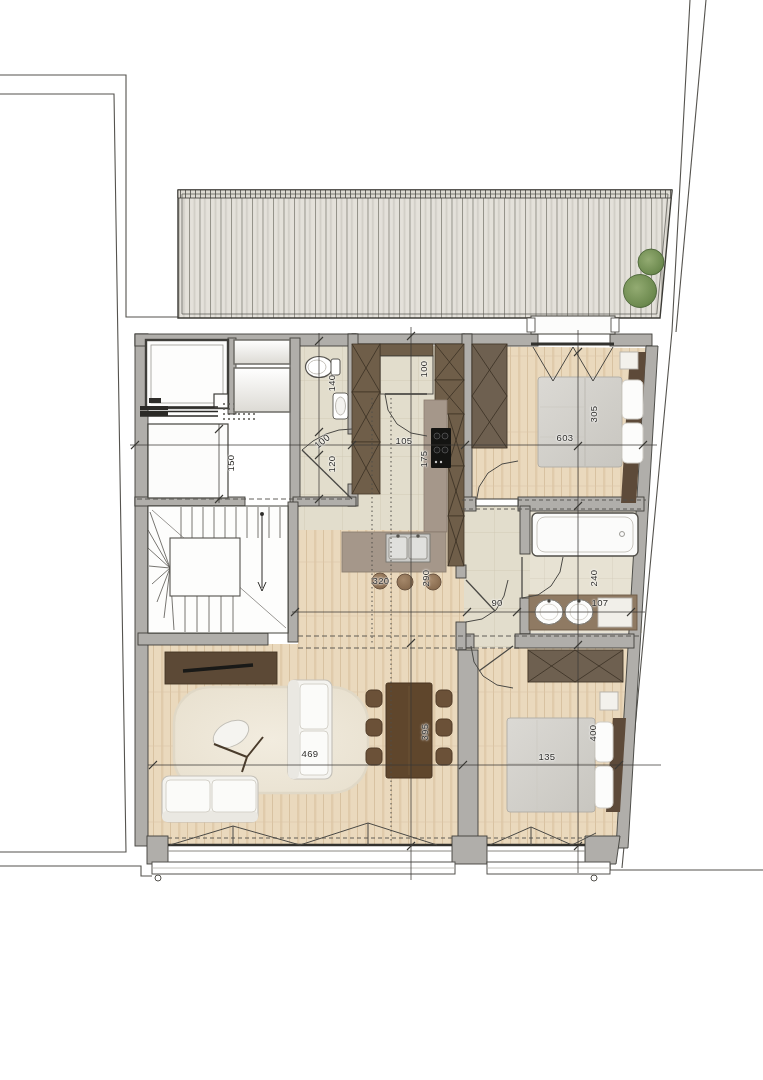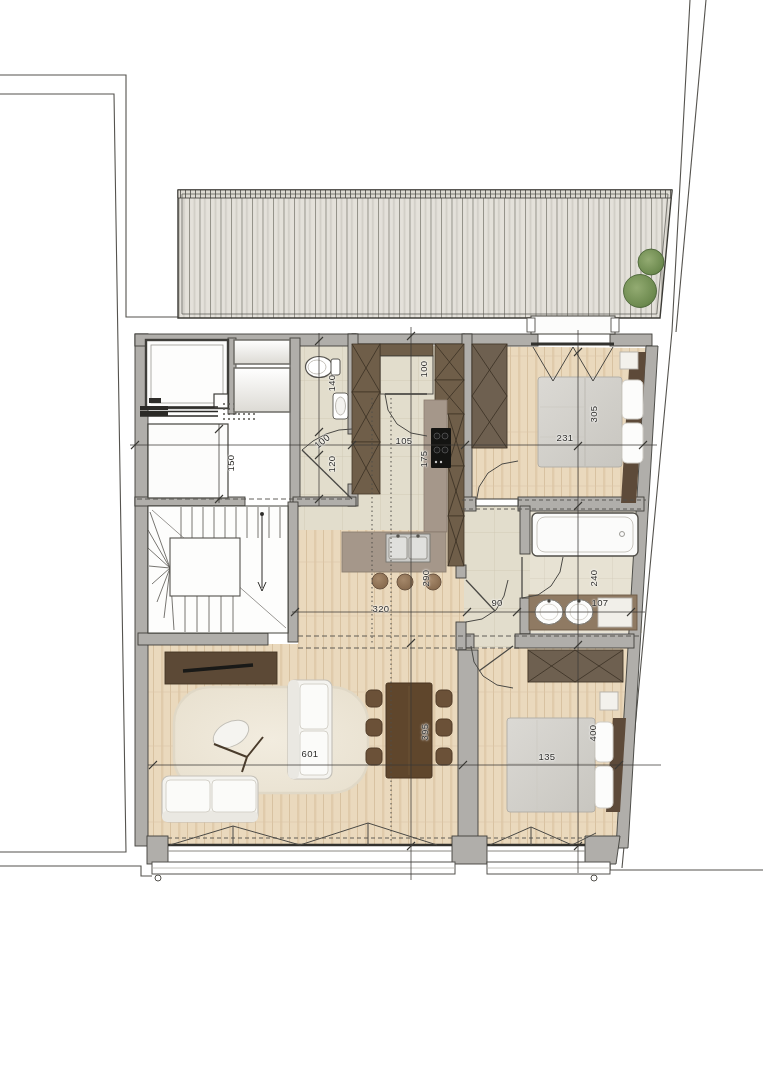--- a/index.html
+++ b/index.html
@@ -411,23 +411,23 @@
 </svg>
 
   <span class="dim v" style="left:331px;top:383px">140</span>
   <span class="dim t" style="left:322px;top:441px">100</span>
   <span class="dim v" style="left:331px;top:464px">120</span>
   <span class="dim v" style="left:230px;top:463px">150</span>
   <span class="dim v" style="left:423px;top:369px">100</span>
   <span class="dim" style="left:404px;top:440px">105</span>
   <span class="dim v" style="left:423px;top:459px">175</span>
   <span class="dim v" style="left:425px;top:578px">290</span>
-  <span class="dim" style="left:381px;top:608px">320</span>
+  <span class="dim" style="left:381px;top:580px">320</span>
   <span class="dim" style="left:497px;top:602px">90</span>
   <span class="dim" style="left:600px;top:602px">107</span>
   <span class="dim v" style="left:593px;top:578px">240</span>
-  <span class="dim" style="left:565px;top:437px">231</span>
+  <span class="dim" style="left:565px;top:437px">603</span>
   <span class="dim v" style="left:593px;top:414px">305</span>
-  <span class="dim" style="left:310px;top:753px">601</span>
+  <span class="dim" style="left:310px;top:753px">469</span>
   <span class="dim v" style="left:424px;top:732px">395</span>
   <span class="dim" style="left:547px;top:756px">135</span>
   <span class="dim v" style="left:592px;top:733px">400</span>
 </div>
 
 </body></html>

